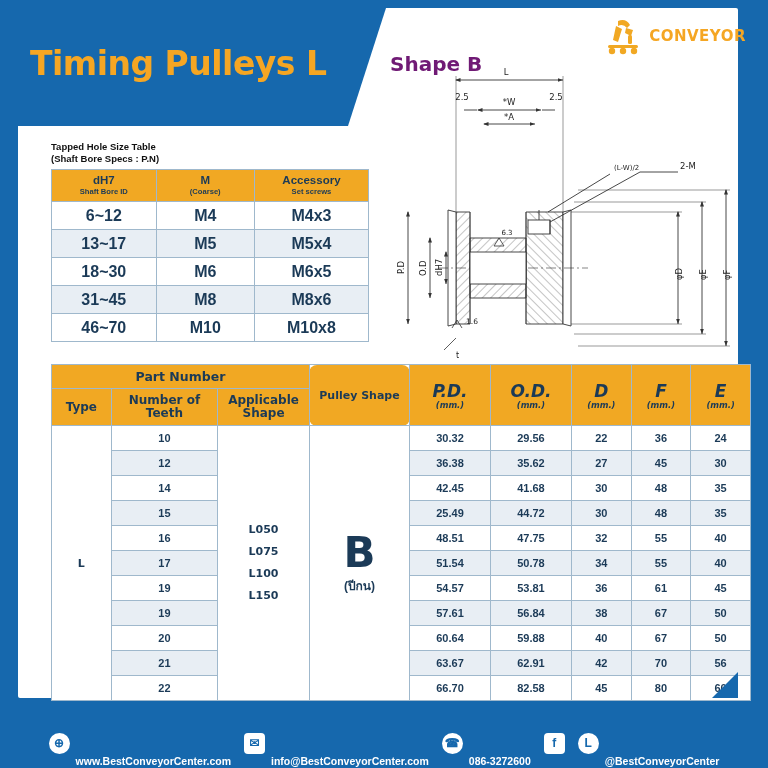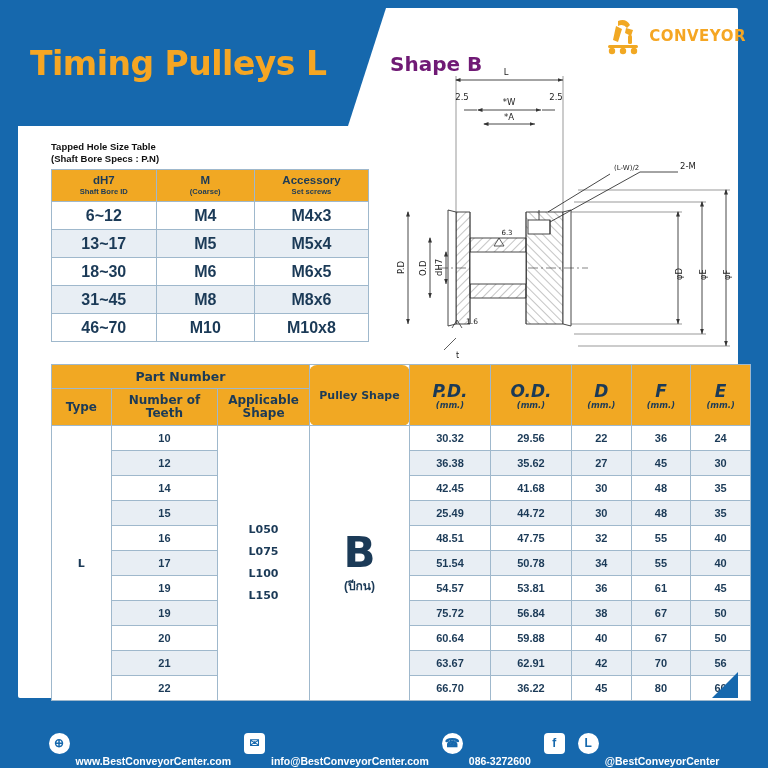--- a/index.html
+++ b/index.html
@@ -420,21 +420,21 @@
         <tr>
           <td>19</td>
           <td>54.57</td>
           <td>53.81</td>
           <td>36</td>
           <td>61</td>
           <td>45</td>
         </tr>
         <tr>
           <td>19</td>
-          <td>75.72</td>
+          <td>57.61</td>
           <td>56.84</td>
           <td>38</td>
           <td>67</td>
           <td>50</td>
         </tr>
         <tr>
           <td>20</td>
           <td>60.64</td>
           <td>59.88</td>
           <td>40</td>
@@ -445,21 +445,21 @@
           <td>21</td>
           <td>63.67</td>
           <td>62.91</td>
           <td>42</td>
           <td>70</td>
           <td>56</td>
         </tr>
         <tr>
           <td>22</td>
           <td>66.70</td>
-          <td>36.22</td>
+          <td>82.58</td>
           <td>45</td>
           <td>80</td>
           <td>60</td>
         </tr>
       </tbody>
     </table>
   </div>
 
   <div class="corner-tl"></div>
   <div class="corner-br"></div>

